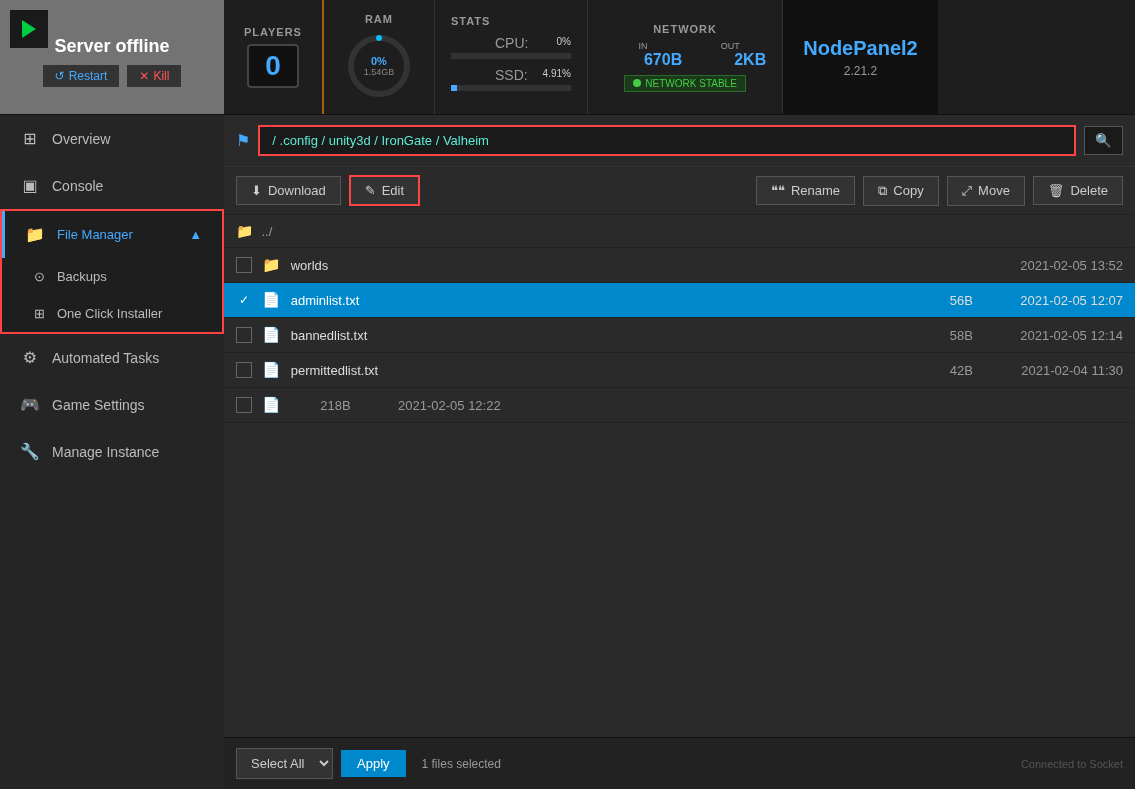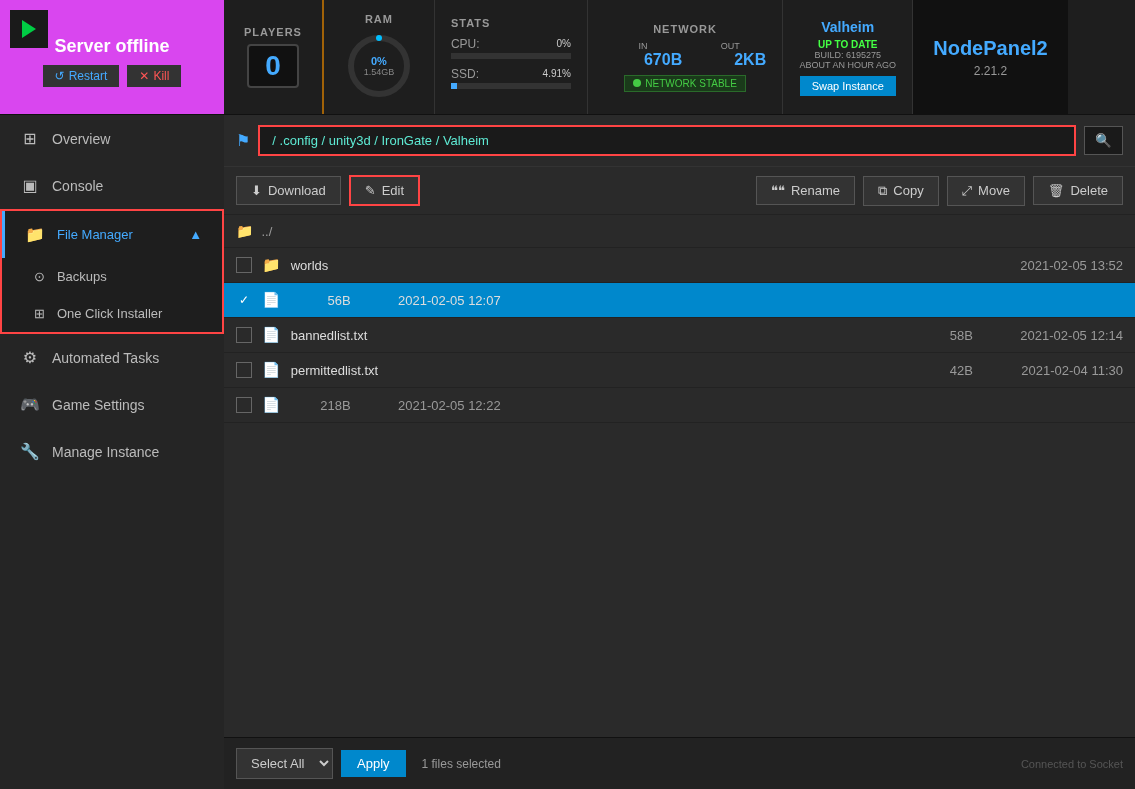--- a/index.html
+++ b/index.html
@@ -16,21 +16,21 @@
     
     .top-bar {
       display: flex;
       height: 115px;
       background: #1e1e1e;
       border-bottom: 1px solid #111;
     }
 
     .server-status-panel {
       width: 224px;
-      background: #d946ef;
+      background: #737373;
       display: flex;
       flex-direction: column;
       align-items: center;
       justify-content: center;
       flex-shrink: 0;
       position: relative;
     }
     .start-btn {
       position: absolute;
       top: 10px;
@@ -124,21 +124,22 @@
       justify-content: center;
       padding: 10px 16px;
       border-right: 1px solid #333;
       min-width: 140px;
     }
     .stat-row {
       margin-bottom: 8px;
     }
     .stat-name {
       color: #999;
-      font-size: 12px;
+      font-size: 14px;
+      margin-left: 44px;
     }
     .stat-bar-container {
       background: #333;
       height: 6px;
       width: 120px;
       margin-top: 2px;
       position: relative;
     }
     .stat-bar-fill {
       background: #4af;
@@ -578,27 +579,20 @@
           <div class="net-direction">OUT</div>
           <div class="net-value">2KB</div>
         </div>
       </div>
       <div class="network-status">
         <div class="status-dot"></div>
         <span>NETWORK STABLE</span>
       </div>
     </div>
 
-    <div class="valheim-panel">
-      <div class="valheim-title">Valheim</div>
-      <div class="up-to-date">UP TO DATE</div>
-      <div class="build-info">BUILD: 6195275</div>
-      <div class="build-info">ABOUT AN HOUR AGO</div>
-      <button class="swap-btn">Swap Instance</button>
-    </div>
 
     <div class="nodepanel-panel">
       <div class="nodepanel-logo">
         <span>NodePanel</span><span style="color:#4af;">2</span>
       </div>
       <div class="nodepanel-version">2.21.2</div>
     </div>
 
   </div>
 </div>
@@ -701,20 +695,21 @@
         <div class="checkbox"></div>
         <span class="file-icon folder-icon">📁</span>
         <span class="file-name">worlds</span>
         <span class="file-size"></span>
         <span class="file-date">2021-02-05 13:52</span>
       </div>
 
       <div class="file-row selected">
         <div class="checkbox checked">✓</div>
         <span class="file-icon">📄</span>
+        <span class="file-name">adminlist.txt</span>
         <span class="file-size">56B</span>
         <span class="file-date">2021-02-05 12:07</span>
       </div>
 
       <div class="file-row">
         <div class="checkbox"></div>
         <span class="file-icon">📄</span>
         <span class="file-name">bannedlist.txt</span>
         <span class="file-size">58B</span>
         <span class="file-date">2021-02-05 12:14</span>

